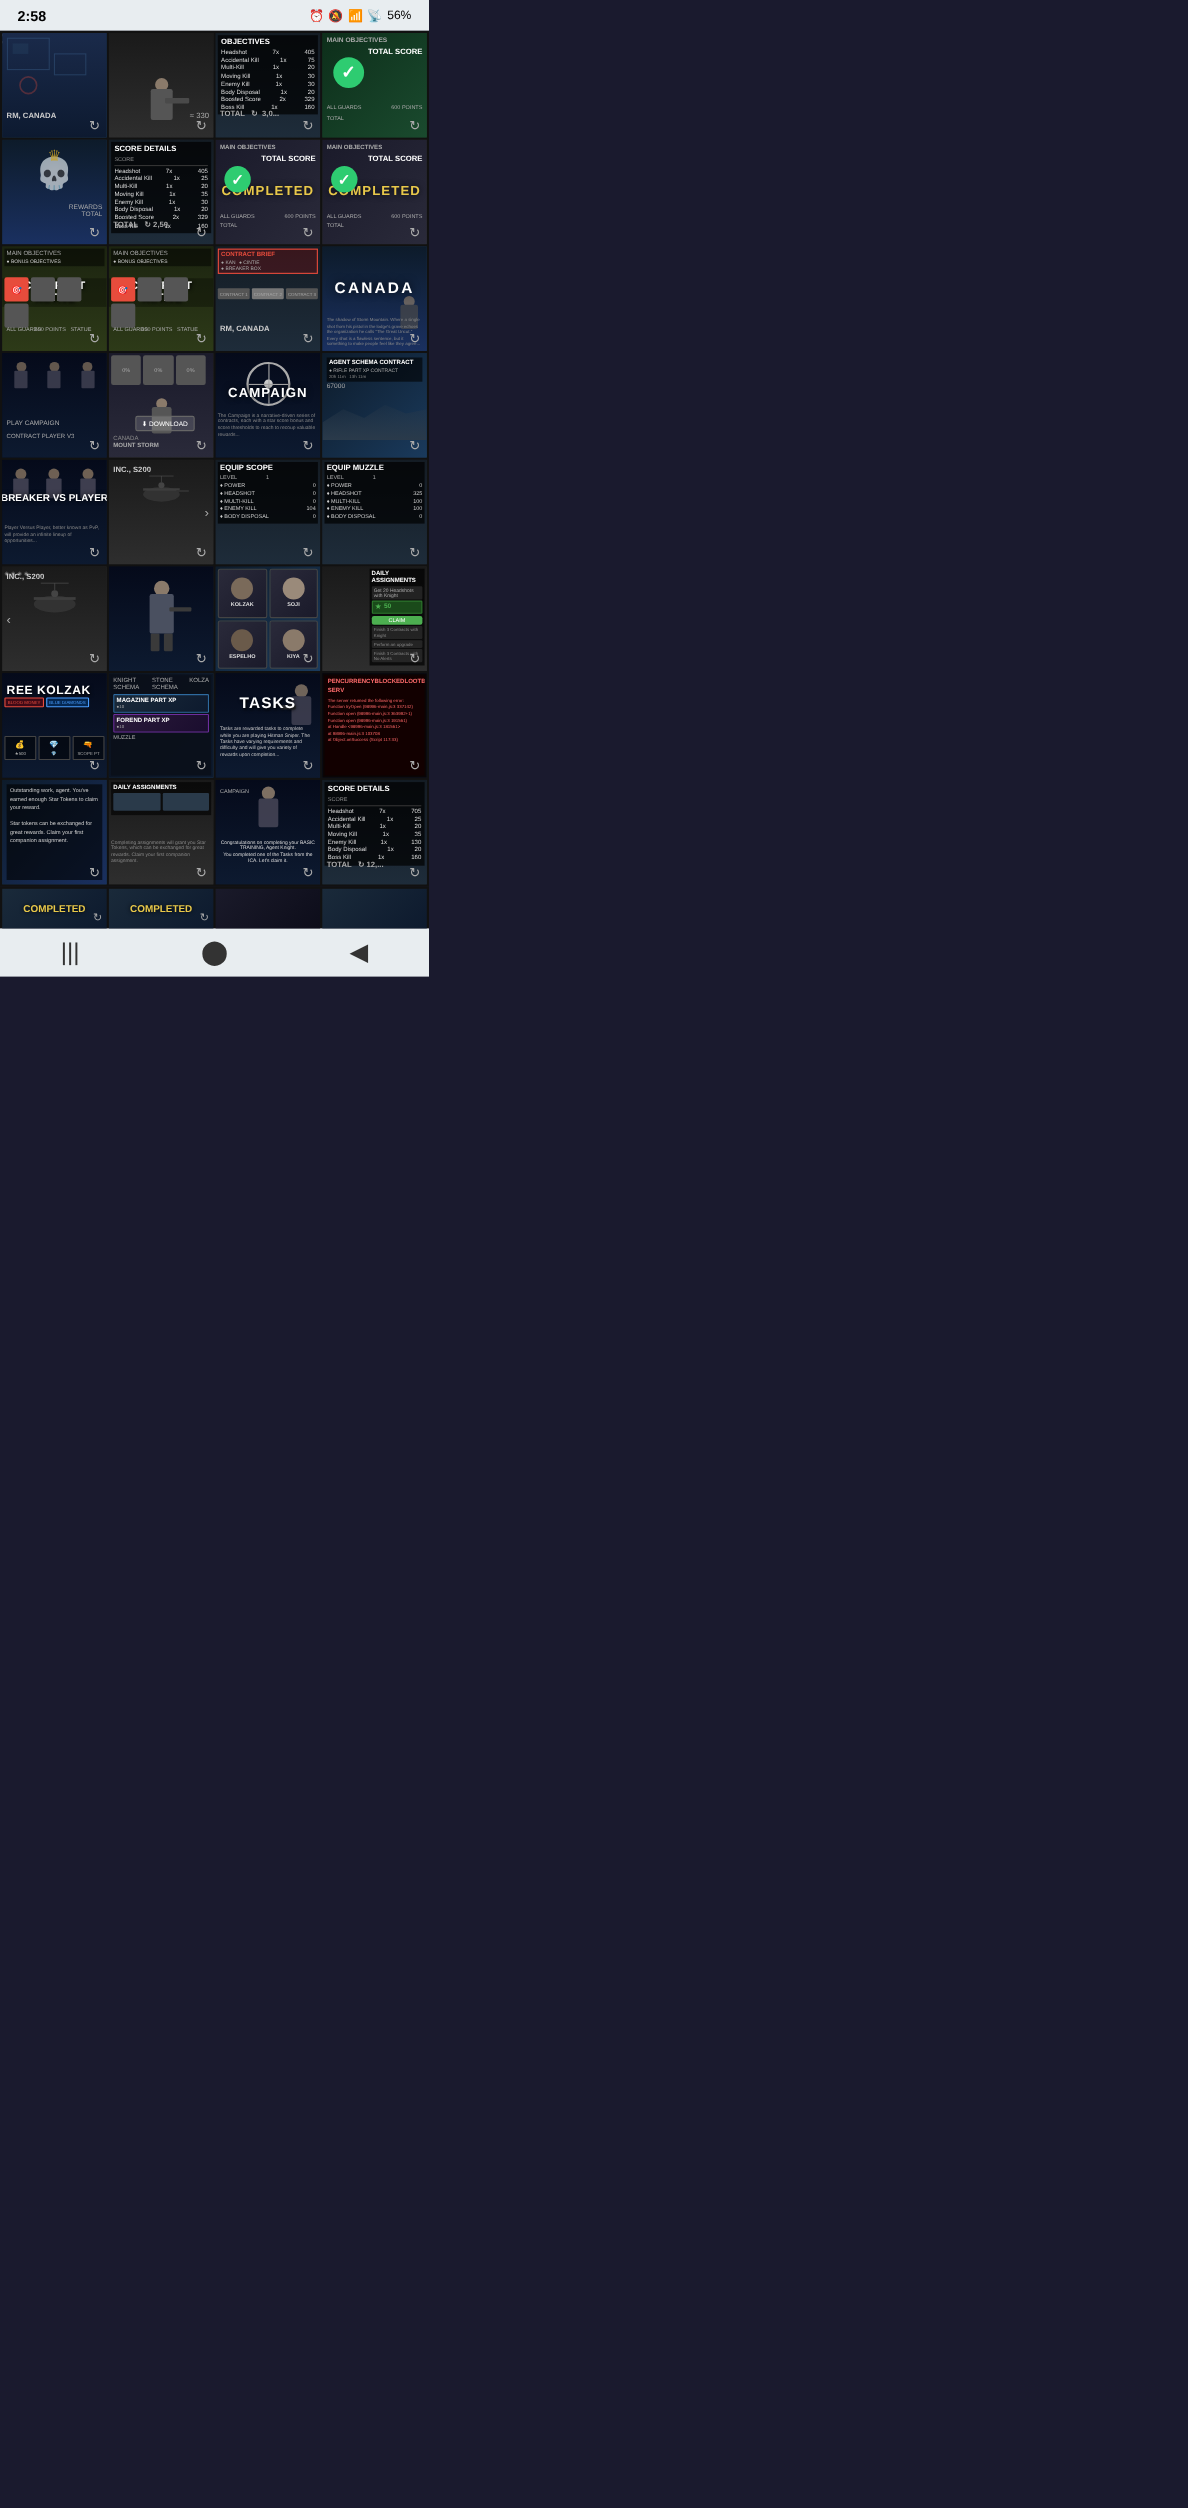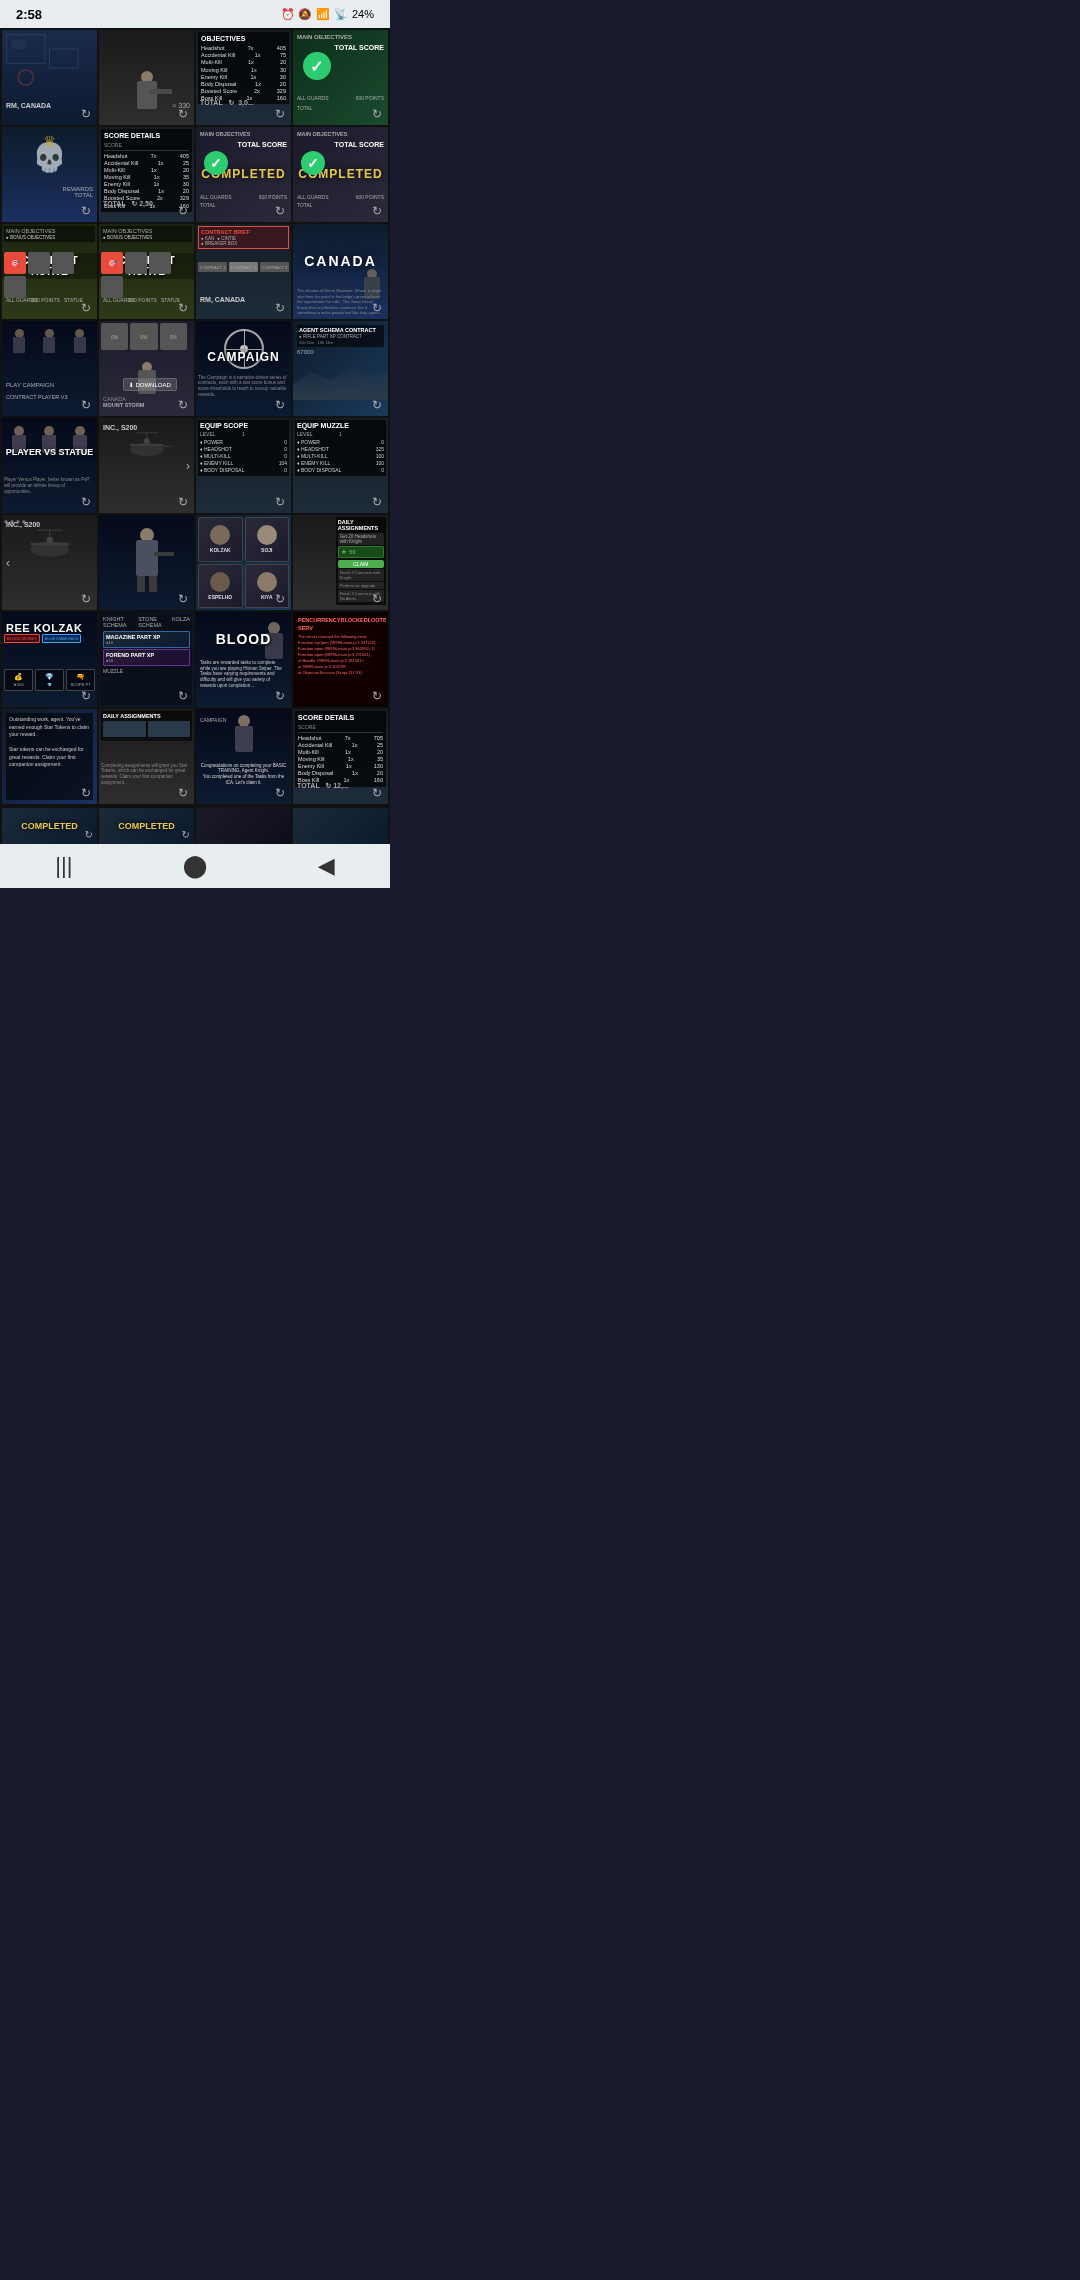--- a/index.html
+++ b/index.html
@@ -397,21 +397,21 @@
 </head>
 <body>
 
 <div class="status-bar">
   <span class="status-time">2:58</span>
   <div class="status-icons">
     <span>⏰</span>
     <span>🔕</span>
     <span>📶</span>
     <span>📡</span>
-    <span>24%</span>
+    <span>56%</span>
   </div>
 </div>
 
 <div class="grid-container">
 
   <div class="grid-cell bg-dark-blue">
     <div class="cell-bg">
       <div style="position:absolute;inset:0;background:linear-gradient(180deg,#1a2a4a,#0d1a30);"></div>
 
       <svg style="position:absolute;inset:0;opacity:0.3;" viewBox="0 0 100 100">
@@ -736,21 +736,21 @@
       </div>
       <div style="display:flex;flex-direction:column;align-items:center;opacity:0.9;">
         <div style="width:10px;height:10px;border-radius:50%;background:#7a6a5a;"></div>
         <div style="width:14px;height:18px;background:#445;border-radius:1px;margin-top:-1px;"></div>
       </div>
       <div style="display:flex;flex-direction:column;align-items:center;opacity:0.9;">
         <div style="width:10px;height:10px;border-radius:50%;background:#7a6a5a;"></div>
         <div style="width:14px;height:18px;background:#445;border-radius:1px;margin-top:-1px;"></div>
       </div>
     </div>
-    <div class="pvp-label">PLAYER VS STATUE</div>
+    <div class="pvp-label">BREAKER VS PLAYER</div>
     <div style="position:absolute;bottom:18px;left:2px;right:2px;font-size:4.5px;color:#888;line-height:1.3;">Player Versus Player, better known as PvP, will provide an infinite lineup of opportunities...</div>
     <div class="refresh-icon">↻</div>
   </div>
 
   <div class="grid-cell bg-dark-gray">
     <div style="position:absolute;inset:0;background:linear-gradient(180deg,#1a1a1a,#2e2e2e);"></div>
 
     <div style="position:absolute;top:12px;left:5%;width:90%;height:35%;display:flex;align-items:center;justify-content:center;">
       <svg viewBox="0 0 100 60" style="width:100%;height:100%;opacity:0.7;">
         <ellipse cx="50" cy="35" rx="30" ry="12" fill="#3a3a3a"></ellipse>
@@ -954,21 +954,21 @@
 
   <div class="grid-cell bg-night">
     <div style="position:absolute;inset:0;background:linear-gradient(180deg,#050a1a,#0d1a30);"></div>
 
     <div style="position:absolute;top:10px;right:8px;display:flex;flex-direction:column;align-items:center;opacity:0.8;">
       <div style="width:12px;height:12px;border-radius:50%;background:#8a7a6a;"></div>
       <div style="width:18px;height:26px;background:#445;border-radius:2px;margin-top:-1px;position:relative;">
         <div style="position:absolute;left:-10px;top:8px;width:14px;height:4px;background:#3a3a3a;border-radius:1px;"></div>
       </div>
     </div>
-    <div class="tasks-label">BLOOD</div>
+    <div class="tasks-label">TASKS</div>
     <div class="tasks-text">Tasks are rewarded tasks to complete while you are playing Hitman Sniper. The Tasks have varying requirements and difficulty and will give you variety of rewards upon completion...</div>
     <div class="refresh-icon">↻</div>
   </div>
 
   <div class="grid-cell bg-night">
     <div style="position:absolute;inset:0;background:#0a0505;"></div>
     <div class="error-panel">
       <div class="error-title">PENCURRENCYBLOCKEDLOOTBOX SERV</div>
       <div style="font-size:4px;color:#f66;line-height:1.5;">
         The server returned the following error:<br>

